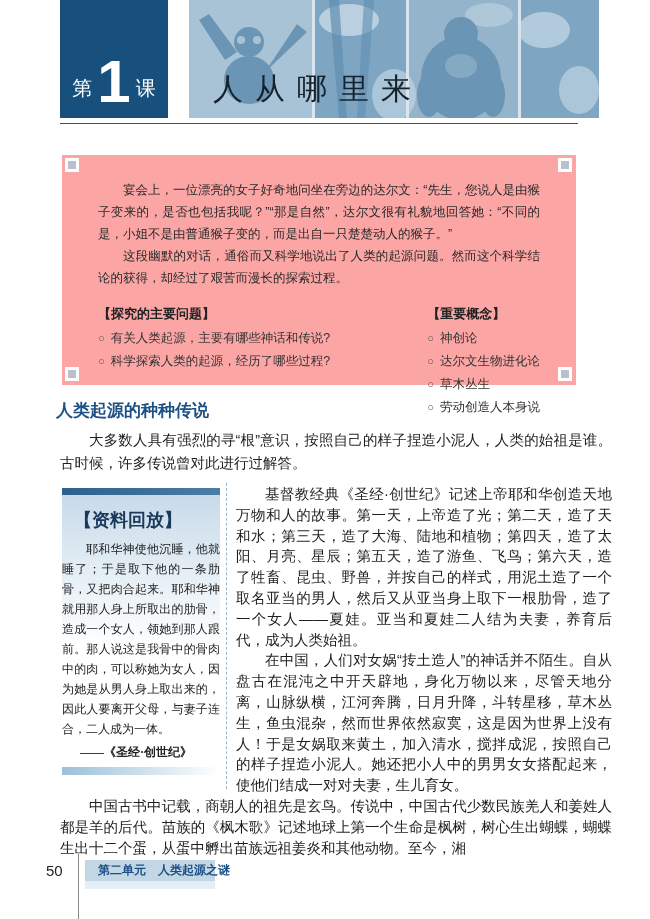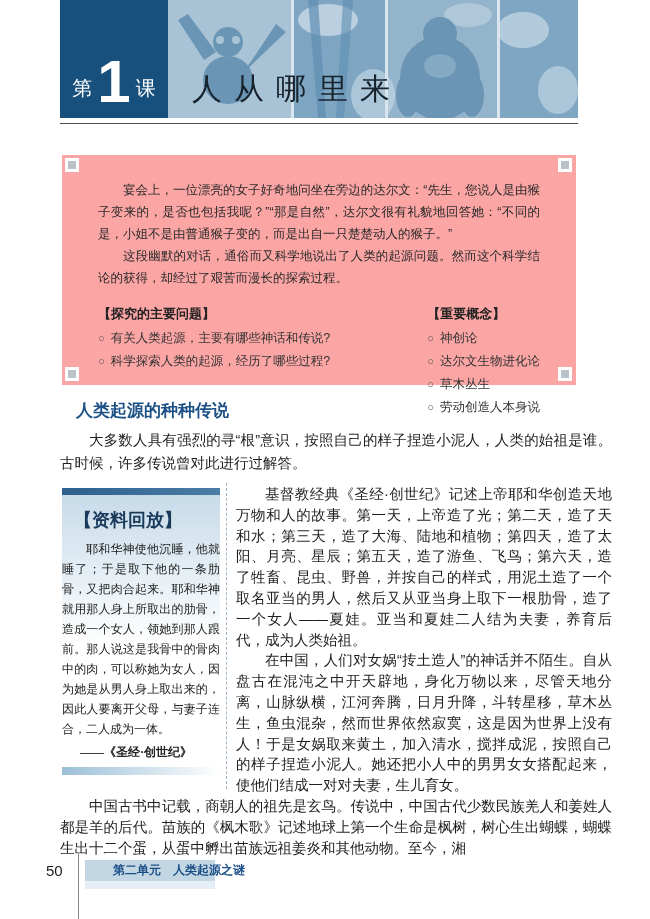--- a/index.html
+++ b/index.html
@@ -11,21 +11,21 @@
 
   
   .header { position:absolute; left:60px; top:0; display:flex; }
   .lesson-box {
     width:108px; height:118px; background:#17507d; color:#ffffff;
     display:flex; align-items:flex-end; justify-content:center; box-sizing:border-box;
     padding-bottom:8px;
   }
   .lesson-prefix,.lesson-suffix { font-size:20px; margin-bottom:8px; }
   .lesson-number { font-size:60px; font-weight:bold; line-height:0.95; margin:0 5px; }
-  .banner { position:relative; width:410px; height:118px; overflow:hidden; }
+  .banner { position:relative; width:410px; height:118px; overflow:hidden;margin-left:21px; }
   .banner-title {
     position:absolute; left:24px; bottom:8px; font-size:30px; letter-spacing:12px;
     color:#16222c; font-family:"Liberation Serif","DejaVu Serif",serif; white-space:nowrap;
   }
   .header-rule { position:absolute; left:60px; top:123px; width:518px; height:1px; background:#4c4c4c; }
 
   
   .intro-box {
     position:absolute; left:62px; top:155px; width:514px; height:230px;
     background:#fca5a5; box-sizing:border-box; padding:24px 36px 0 36px;
@@ -40,21 +40,21 @@
   .corner.bl { left:3px; bottom:4px; } .corner.br { right:4px; bottom:4px; }
   .cols { display:flex; margin-top:16px;gap:30px; }
   .col-q { width:330px; }
   .col-c { flex:1; padding-left:33px; }
   .col-title { font-size:13px; font-weight:bold; color:#222; margin-bottom:4px; }
   .bullet-item { font-size:12.5px; line-height:23px; color:#333; white-space:nowrap; }
   .ring { font-size:11px; color:#555; margin-right:6px; }
 
   
   .section-heading {
-    position:absolute; left:76px; top:399px; font-size:17px; font-weight:bold; color:#1d5186;
+    position:absolute; left:56px; top:399px; font-size:17px; font-weight:bold; color:#1d5186;
   }
   .lead {
     position:absolute; left:60px; top:429px; width:552px; margin:0;
     font-size:14.5px; line-height:23px; text-indent:2em; text-align:justify; color:#1e1e1e;
   }
 
   
   .story {
     position:absolute; left:60px; top:484px; width:552px;
     font-size:14.5px; line-height:20.8px; text-align:justify; color:#1e1e1e;
@@ -86,21 +86,21 @@
   .col-divider {
     position:absolute; left:226px; top:483px; height:306px; width:0;
     border-left:1px dashed #9fb4c6;
   }
 
   
   .footer-num { position:absolute; left:46px; top:862px; font-size:15px; color:#222; }
   .footer-vline { position:absolute; left:78px; top:854px; width:1px; height:65px; background:#8a8a8a; }
   .footer-bar {
     position:absolute; left:85px; top:860px; width:130px; height:21px; background:#c3d6e3;
-    font-size:12px; font-weight:bold; color:#1b4f88; line-height:21px; padding-left:28px;
+    font-size:12px; font-weight:bold; color:#1b4f88; line-height:21px; padding-left:13px;
     box-sizing:border-box; white-space:nowrap;
   }
   .footer-bar-sub { position:absolute; left:85px; top:881px; width:130px; height:8px; background:#e4eef4; }
 </style>
 </head>
 <body>
 
 <div class="page">
 
   <div class="header">

